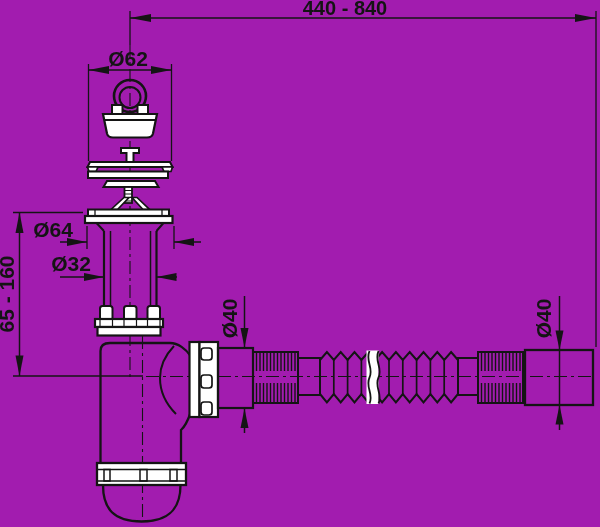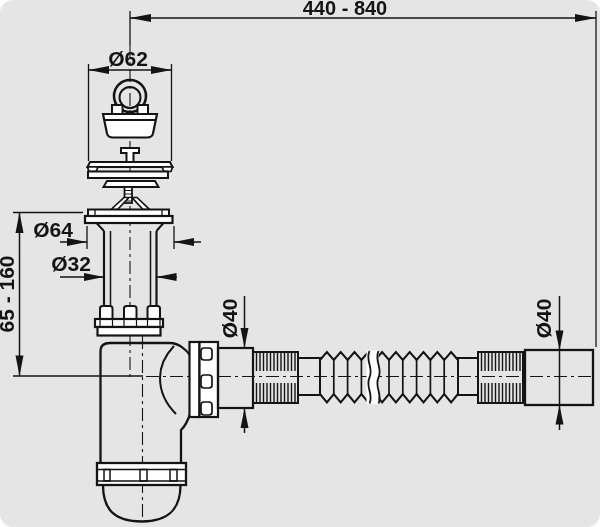--- a/index.html
+++ b/index.html
@@ -1,22 +1,21 @@
 <!DOCTYPE html>
 <html><head>
 <meta charset="utf-8">
 <style>
   html, body { margin: 0; padding: 0; background: #ffffff; }
   .stage {
     position: relative;
     width: 600px;
     height: 527px;
-    background: #e5e5e5;
+    background: #a21caf;
     overflow: hidden;
-    border-radius: 13px;
   }
   svg { display: block; }
   .dim-text {
     font-family: "Liberation Sans", sans-serif;
     font-weight: bold;
     font-size: 21px;
     fill: #141414;
   }
   .dim-text-top { font-size: 20px; }
 </style>

